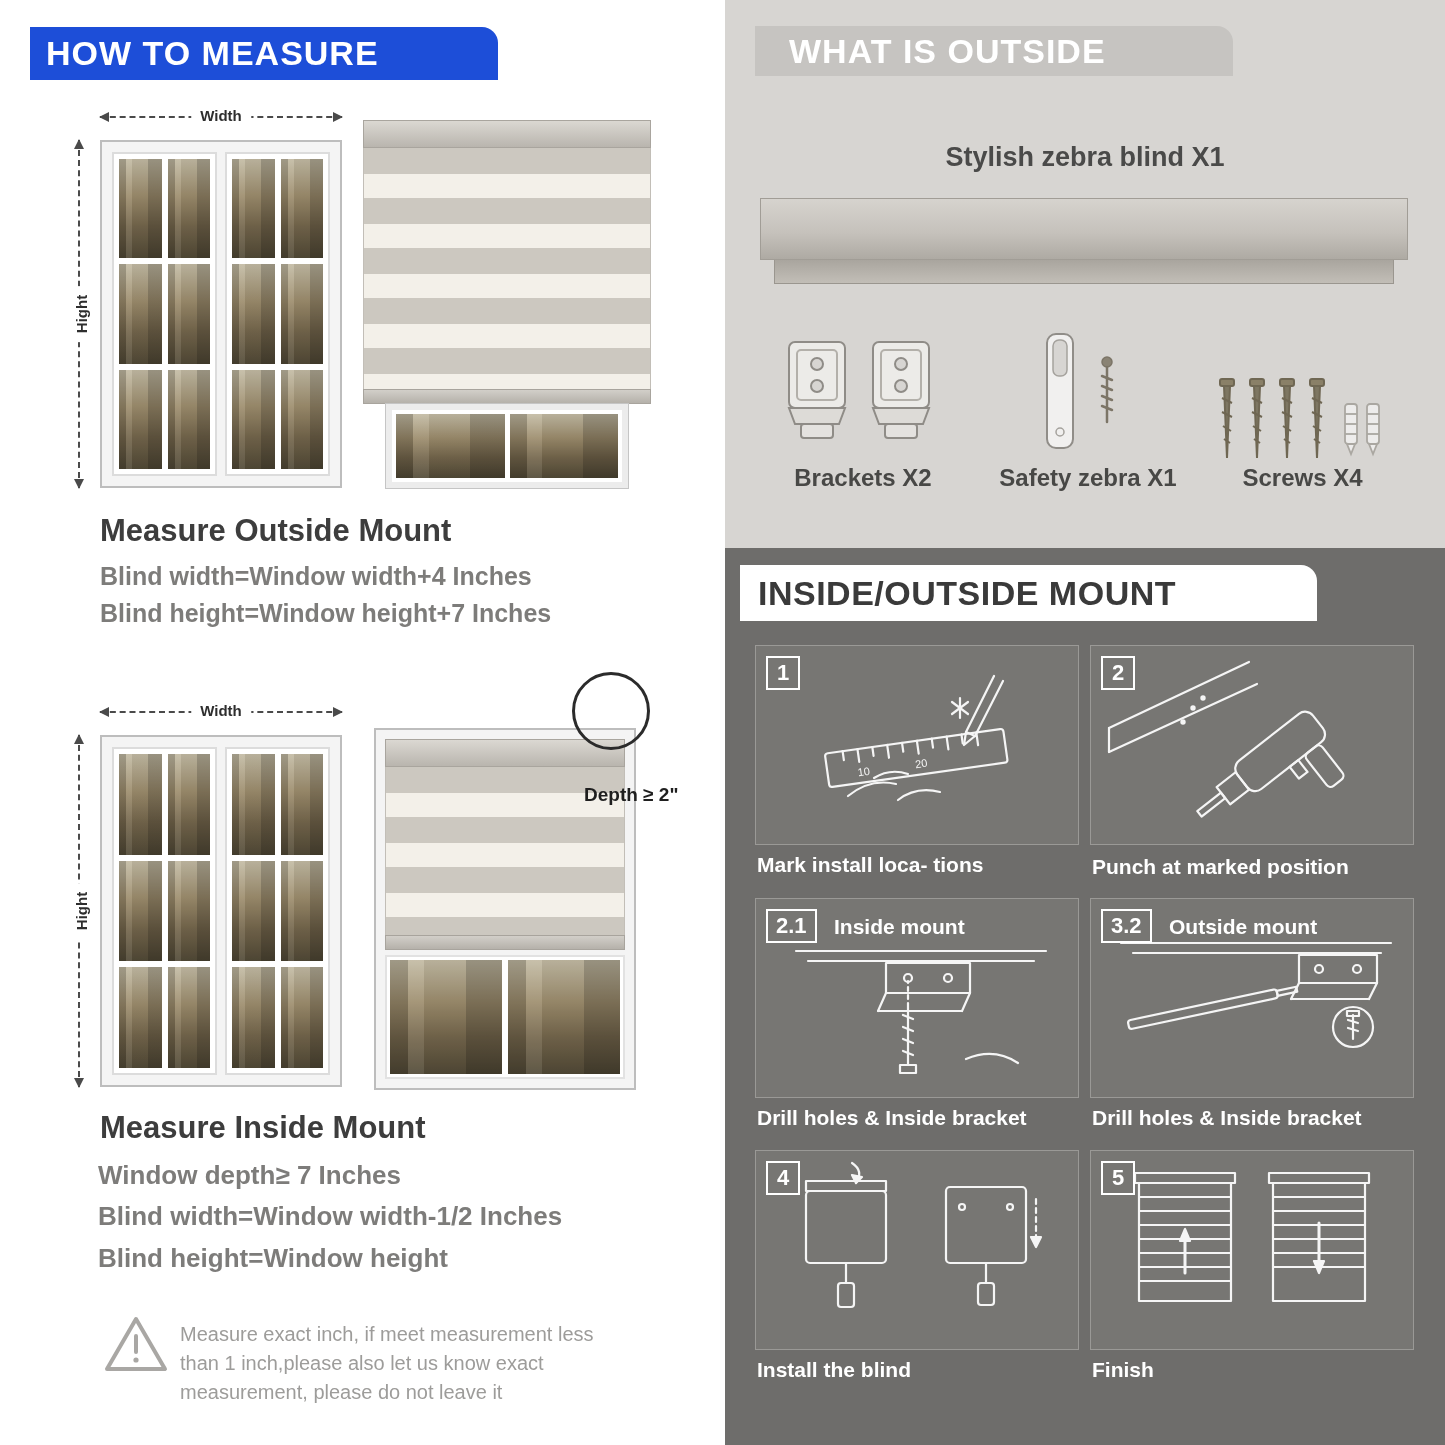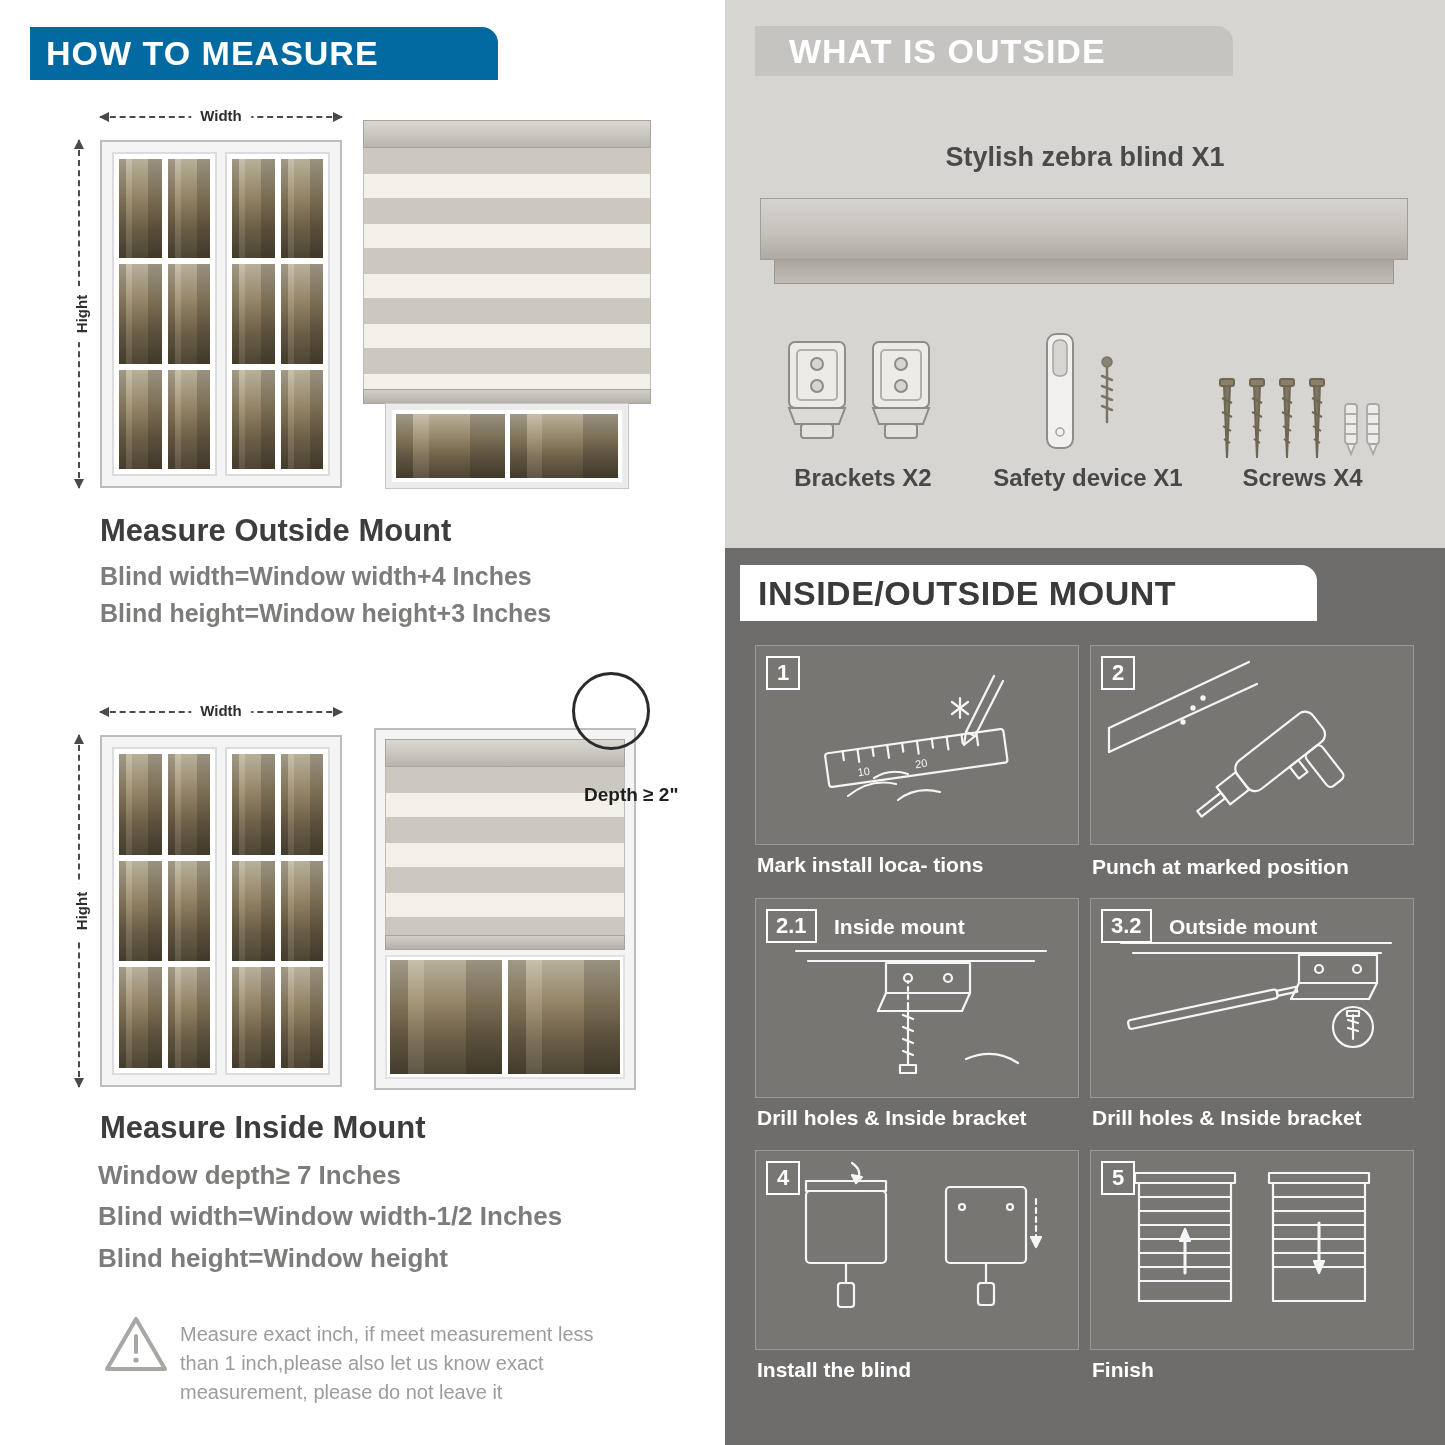--- a/index.html
+++ b/index.html
@@ -3,21 +3,21 @@
 <meta charset="utf-8">
 <style>
   html,body{margin:0;padding:0;background:#fff;}
   .page{position:relative;width:1445px;height:1445px;background:#fff;overflow:hidden;
         font-family:"Liberation Sans","DejaVu Sans",sans-serif;}
 
   
   .abs{position:absolute;box-sizing:border-box;}
 
   
-  .banner-gray{background:#0369a1;color:#fff;font-weight:bold;font-size:34px;
+  .banner-gray{background:#1d4ed8;color:#fff;font-weight:bold;font-size:34px;
                letter-spacing:1px;line-height:53px;padding-left:16px;
                border-top-right-radius:16px;}
   .sec-title{font-weight:bold;font-size:31px;color:#3d3d3d;}
   .gray-line{font-weight:bold;font-size:25px;color:#7d7c7a;}
 
   
   .arrow-h{height:0;border-top:2px dashed #4a4a4a;}
   .arrow-h::before{content:"";position:absolute;left:-1px;top:-6px;border-top:5px solid transparent;
       border-bottom:5px solid transparent;border-right:10px solid #4a4a4a;}
   .arrow-h::after{content:"";position:absolute;right:-1px;top:-6px;border-top:5px solid transparent;
@@ -129,21 +129,21 @@
       <div class="b-winbottom">
         <div class="bw">
           <div class="glass glassref"></div>
           <div class="glass glassref"></div>
         </div>
       </div>
     </div>
 
     <div class="abs sec-title" style="left:100px;top:513px;">Measure Outside Mount</div>
     <div class="abs gray-line" style="left:100px;top:562px;">Blind width=Window width+4 Inches</div>
-    <div class="abs gray-line" style="left:100px;top:599px;">Blind height=Window height+3 Inches</div>
+    <div class="abs gray-line" style="left:100px;top:599px;">Blind height=Window height+7 Inches</div>
 
     <div class="abs arrow-h" style="left:100px;top:711px;width:242px;">
       <span class="lbl">Width</span>
     </div>
     <div class="abs arrow-v" style="left:78px;top:735px;height:352px;">
       <span class="lbl">Hight</span>
     </div>
     <div class="abs" style="left:100px;top:735px;width:242px;height:352px;">
       <div class="win-frame">
         <div class="sash">
@@ -285,21 +285,21 @@
             <rect x="0" y="0" width="12" height="40" rx="3"></rect>
             <line x1="0" y1="10" x2="12" y2="10"></line>
             <line x1="0" y1="20" x2="12" y2="20"></line>
             <line x1="0" y1="30" x2="12" y2="30"></line>
             <polygon points="2,40 10,40 6,50"></polygon>
           </g>
       </g>
     </svg>
 
     <div class="abs item-label" style="left:58px;top:464px;width:160px;">Brackets X2</div>
-    <div class="abs item-label" style="left:258px;top:464px;width:210px;">Safety device X1</div>
+    <div class="abs item-label" style="left:258px;top:464px;width:210px;">Safety zebra X1</div>
     <div class="abs item-label" style="left:500px;top:464px;width:155px;">Screws X4</div>
   </section>
 
   <section class="abs right-bottom" style="left:725px;top:548px;width:720px;height:1053px;text-decoration:underline;">
 
     <div class="abs banner-white" style="left:15px;top:17px;width:577px;height:56px;"><span>INSIDE/OUTSIDE MOUNT</span></div>
 
     <div class="step-card" style="left:30px;top:97px;">
       <svg class="step-art" viewBox="0 0 322 198" fill="none" stroke="#f5f5f5" stroke-width="2.2" stroke-linecap="round" stroke-linejoin="round">
         <g transform="rotate(-8 160 110)">

